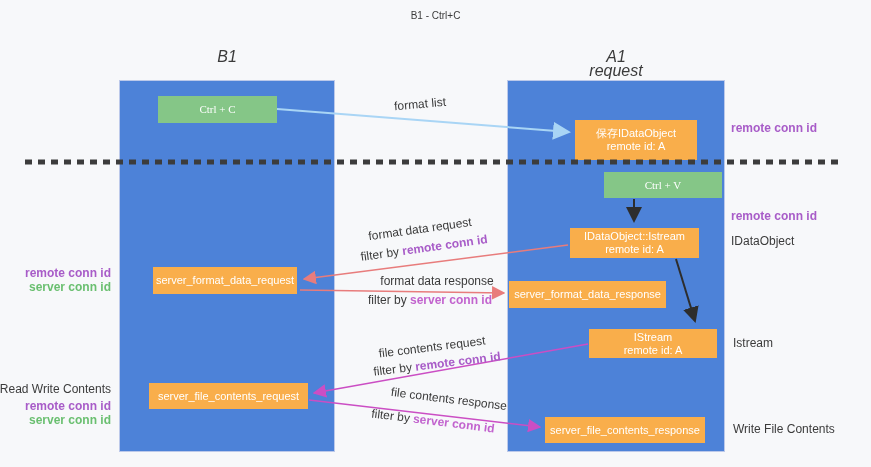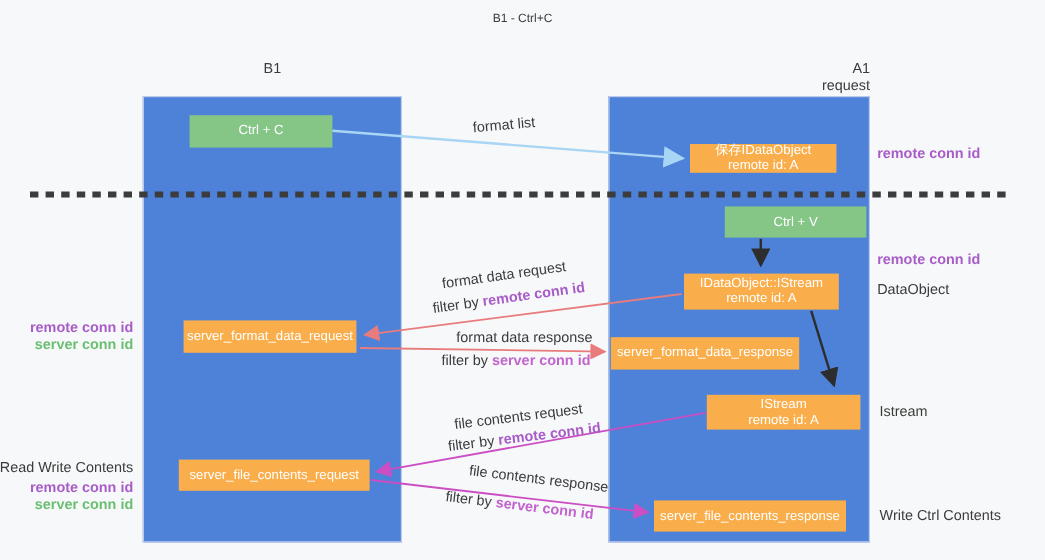--- a/index.html
+++ b/index.html
@@ -8,26 +8,26 @@
     --arrow-red:#e87c7c; --arrow-magenta:#cb4ec4; --arrow-blue:#a9d5f5;
     --arrow-black:#2d2d2d; --dashed-line:#3c3c3c; --background:#f7f8fa; --text-dark:#3b3b3b;
   }
   html,body{margin:0;padding:0;}
   body{background:#e9e9e9;font-family:"Liberation Sans",sans-serif;}
   #canvas{position:relative;width:871px;height:467px;background:var(--background);overflow:hidden;}
   .title{position:absolute;left:0;top:6px;width:871px;text-align:center;
          font-size:10px;color:var(--text-dark);line-height:19px;}
   .lane{position:absolute;top:80px;height:372px;background:var(--lane-blue);
         border:1px solid #bcc9ea;box-sizing:border-box;}
-  .lane-header{position:absolute;top:50px;text-align:center;font-size:12px;
-               color:var(--text-dark);line-height:14px;}
+  .lane-header{position:absolute;top:50px;text-align:center;font-size:16px;
+               color:var(--text-dark);line-height:14px;font-style:italic;}
   .box{position:absolute;display:flex;flex-direction:column;align-items:center;
        justify-content:center;color:#fff;font-size:11px;line-height:13px;
        text-align:center;box-sizing:border-box;}
-  .green{background:var(--box-green);}
+  .green{background:var(--box-green);font-family:Liberation Serif, serif;}
   .orange{background:var(--box-orange);}
   .lbl{position:absolute;font-size:12px;color:var(--text-dark);white-space:nowrap;}
   .center{transform:translate(-50%,-50%);}
   .r-n5{transform:translate(-50%,-50%) rotate(-5deg);}
   .r-n8{transform:translate(-50%,-50%) rotate(-8deg);}
   .r-n7{transform:translate(-50%,-50%) rotate(-7deg);}
   .r-p7{transform:translate(-50%,-50%) rotate(7deg);}
   .kw-purple{color:var(--purple);font-weight:bold;}
   .kw-orchid{color:var(--orchid);font-weight:bold;}
   .kw-green{color:var(--green-text);font-weight:bold;}
@@ -42,43 +42,43 @@
 
 <div id="canvas">
 
   <div class="title">
     <div>B1 - Ctrl+C</div>
   </div>
 
   <div class="lane-header" style="left:119px;width:216px;">
     <div>B1</div>
   </div>
-  <div class="lane-header" style="left:507px;width:218px;text-align:right;">
+  <div class="lane-header" style="left:507px;width:218px;">
     <div>A1</div>
     <div>request</div>
   </div>
 
   <div class="lane" style="left:119px;width:216px;"></div>
   <div class="lane" style="left:507px;width:218px;"></div>
 
   <div class="box green" style="left:158px;top:96px;width:119px;height:27px;">
     <div>Ctrl + C</div>
   </div>
 
-  <div class="box orange" style="left:575px;top:120px;width:122px;height:24px;">
+  <div class="box orange" style="left:575px;top:120px;width:122px;height:40px;">
     <div>保存IDataObject</div>
     <div>remote id: A</div>
   </div>
 
   <div class="box green" style="left:604px;top:172px;width:118px;height:26px;">
     <div>Ctrl + V</div>
   </div>
 
   <div class="box orange" style="left:570px;top:228px;width:129px;height:30px;">
-    <div>IDataObject::IStream</div>
+    <div>IDataObject::Istream</div>
     <div>remote id: A</div>
   </div>
 
   <div class="box orange" style="left:153px;top:267px;width:144px;height:27px;">
     <div>server_format_data_request</div>
   </div>
 
   <div class="box orange" style="left:509px;top:281px;width:157px;height:27px;">
     <div>server_format_data_response</div>
   </div>
@@ -146,23 +146,23 @@
     <span>filter by </span><span class="kw-purple">remote conn id</span>
   </div>
 
   <div class="lbl r-p7" style="left:449px;top:399px;">file contents response</div>
   <div class="lbl r-p7" style="left:433px;top:421px;">
     <span>filter by </span><span class="kw-orchid">server conn id</span>
   </div>
 
   <div class="lbl side kw-purple" style="left:731px;top:121px;">remote conn id</div>
   <div class="lbl side kw-purple" style="left:731px;top:209px;">remote conn id</div>
-  <div class="lbl" style="left:731px;top:234px;">DataObject</div>
+  <div class="lbl" style="left:731px;top:234px;">IDataObject</div>
   <div class="lbl" style="left:733px;top:336px;">Istream</div>
-  <div class="lbl" style="left:733px;top:422px;">Write Ctrl Contents</div>
+  <div class="lbl" style="left:733px;top:422px;">Write File Contents</div>
 
   <div class="left-col" style="top:266px;">
     <div class="lbl side kw-purple" style="position:static;">remote conn id</div>
     <div class="lbl side kw-green" style="position:static;">server conn id</div>
   </div>
   <div class="left-col" style="top:382px;">
     <div class="lbl" style="position:static;">Read Write Contents</div>
     <div class="lbl side kw-purple" style="position:static;margin-top:3px;">remote conn id</div>
     <div class="lbl side kw-green" style="position:static;">server conn id</div>
   </div>

